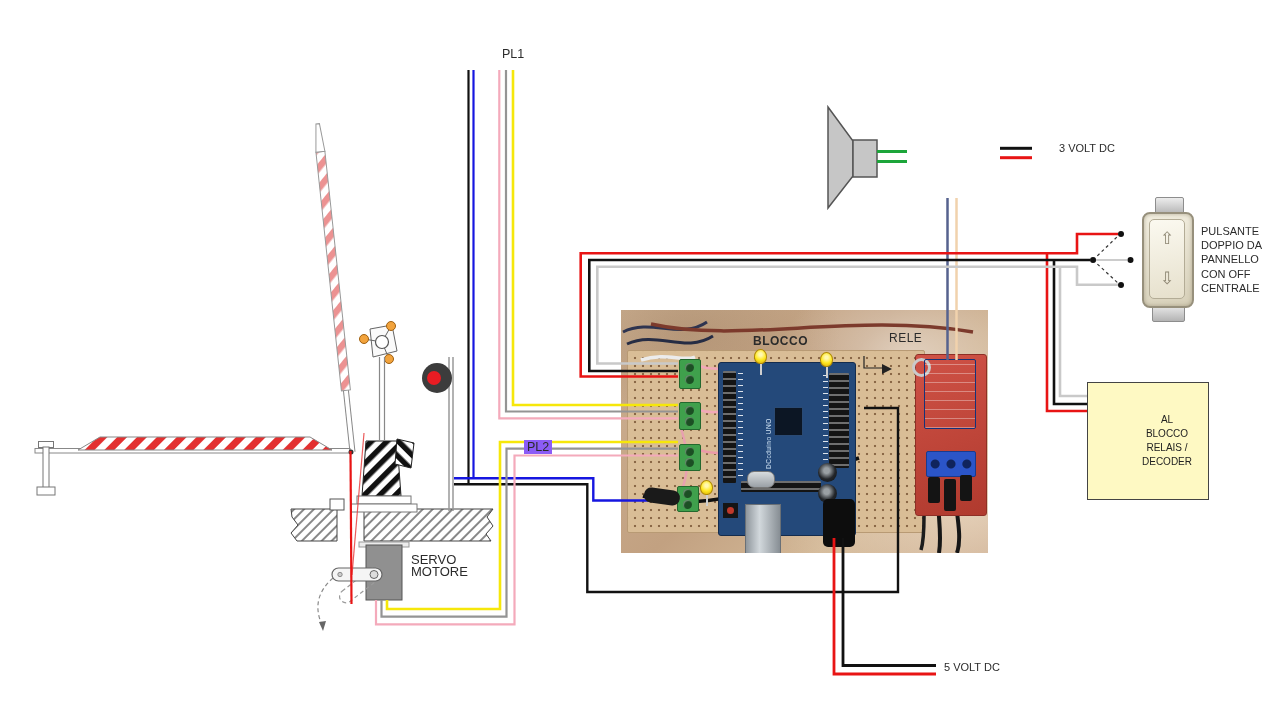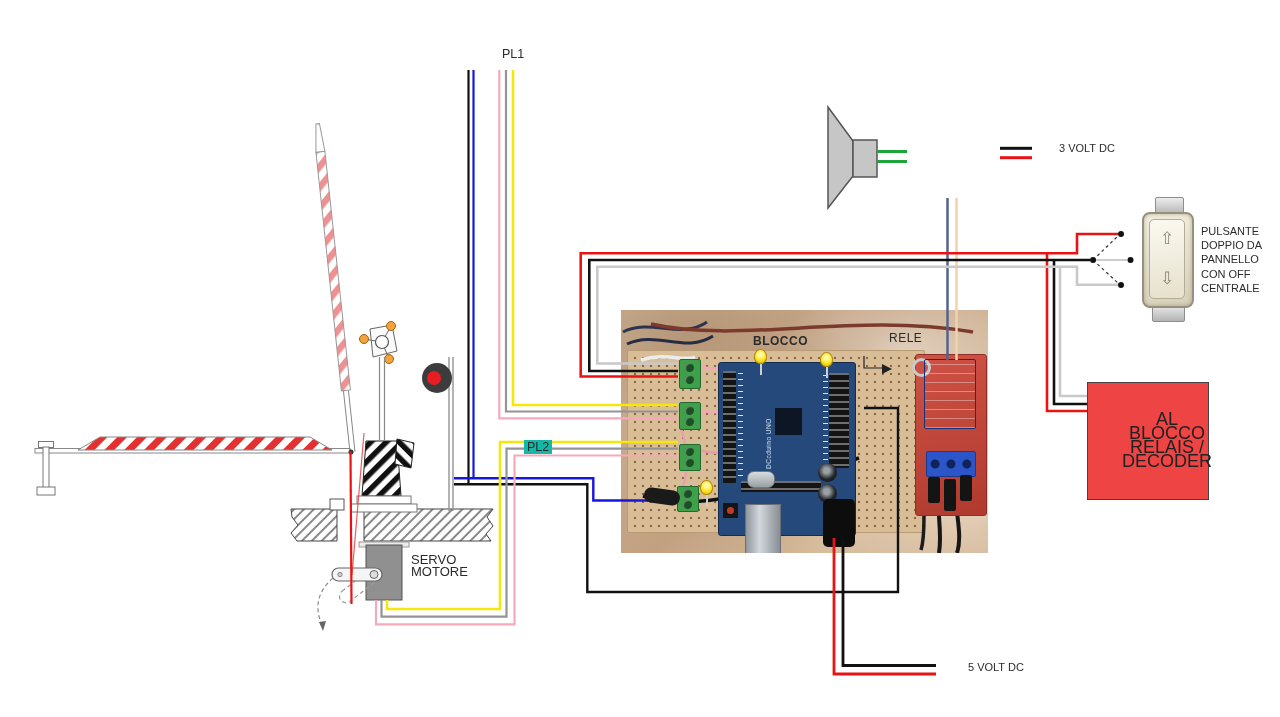--- a/index.html
+++ b/index.html
@@ -43,22 +43,22 @@
                               radial-gradient(circle at 50% 50%,#10245c 4px,rgba(0,0,0,0) 5px),
                               radial-gradient(circle at 83% 50%,#10245c 4px,rgba(0,0,0,0) 5px);}
   .pinpost{position:absolute;width:12px;background:#141414;border-radius:2px;}
   #ring{position:absolute;left:-4px;top:3px;width:13px;height:13px;border:3px solid #cacaca;border-radius:50%;}
   .led{position:absolute;z-index:4;}
   .led .bulb{width:11px;height:13px;border-radius:50% 50% 45% 45%;background:radial-gradient(circle at 50% 35%,#fff8b0 15%,#ffe81e 55%,#d8a90a);border:1px solid #b08a08;}
   .led .stem{width:2px;height:11px;background:#cfcfcf;margin:0 auto;}
   
   .graybox{background:#cbcbcb;border:1.5px solid #5f5f5f;display:flex;align-items:center;justify-content:center;
            text-align:center;font-size:11px;line-height:13px;color:#333;white-space:pre-line;}
-  #blockbox{background:#ef4444;border:1.5px solid #444;display:flex;align-items:center;justify-content:center;
-            text-align:center;font-size:18px;line-height:13.8px;color:#222;white-space:pre-line;padding-left:38px;}
+  #blockbox{background:#fef9c3;border:1.5px solid #444;display:flex;align-items:center;justify-content:center;
+            text-align:center;font-size:10px;line-height:13.8px;color:#222;white-space:pre-line;padding-left:38px;}
   
   #pbutton{position:absolute;left:1142px;top:197px;width:52px;height:124px;z-index:2;}
   .clip{position:absolute;background:linear-gradient(#ececec,#b4b4b4);border:1px solid #8d8d8d;border-radius:2px;}
   #pbody{position:absolute;left:0;top:15px;width:48px;height:92px;border:2px solid #97907c;border-radius:8px;
          background:linear-gradient(160deg,#f4f0e2,#d6cfb8);box-shadow:inset 0 0 4px rgba(120,110,80,.5);}
   #rocker{position:absolute;left:5px;top:5px;width:34px;height:78px;border:1px solid #b3ac96;border-radius:5px;
           background:linear-gradient(170deg,#fbf9f0,#e6e0cc);}
   .arr{position:absolute;left:0;width:34px;text-align:center;font-size:17px;color:#8d8672;}
 </style>
 </head>
@@ -314,23 +314,23 @@
       <path d="M834,538 V674 H936" stroke="#e81414"></path>
     </g>
 
     <g>
       <path d="M864,356 V368 H883" fill="none" stroke="#222" stroke-width="1.2"></path>
       <polygon points="882,364 892,369 882,374" fill="#222"></polygon>
     </g>
   </svg>
 
   <div class="lbl" style="left:474px;top:47px;font-size:12.5px;margin-left:28px;">PL1</div>
-  <div class="lbl" style="left:524px;top:440px;font-size:12.5px;background:#14b8a6;padding:0 3px;">PL2</div>
+  <div class="lbl" style="left:524px;top:440px;font-size:12.5px;background:#8b5cf6;padding:0 3px;">PL2</div>
   <div class="lbl" style="left:1039px;top:142px;font-size:11px;margin-left:20px;">3 VOLT DC</div>
-  <div class="lbl" style="left:944px;top:661px;font-size:11px;margin-left:24px;">5 VOLT DC</div>
+  <div class="lbl" style="left:944px;top:661px;font-size:11px;">5 VOLT DC</div>
   <div class="lbl" style="left:1201px;top:224px;font-size:11px;line-height:14.2px;">PULSANTE
 DOPPIO DA
 PANNELLO
 CON OFF
 CENTRALE</div>
   <div class="lbl" style="left:411px;top:554px;font-size:13px;line-height:12px;">SERVO
 MOTORE</div>
   <div class="lbl" style="left:753px;top:334px;font-size:12px;font-weight:bold;letter-spacing:.5px;">BLOCCO</div>
   <div class="lbl" style="left:889px;top:331px;font-size:12px;font-weight:normal;letter-spacing:.5px;">RELE</div>
 

